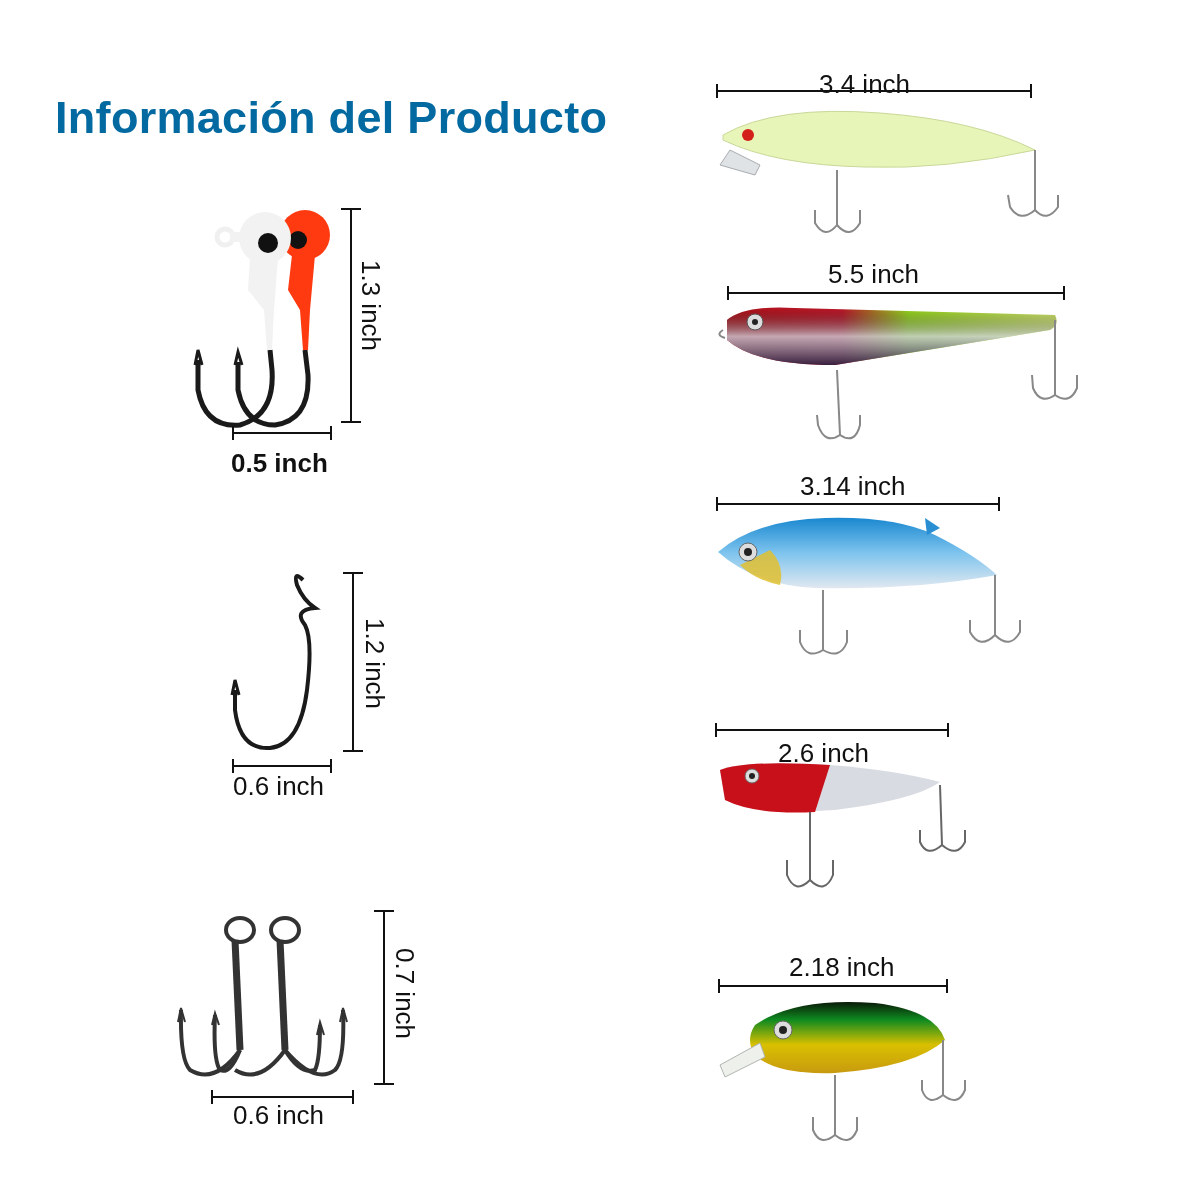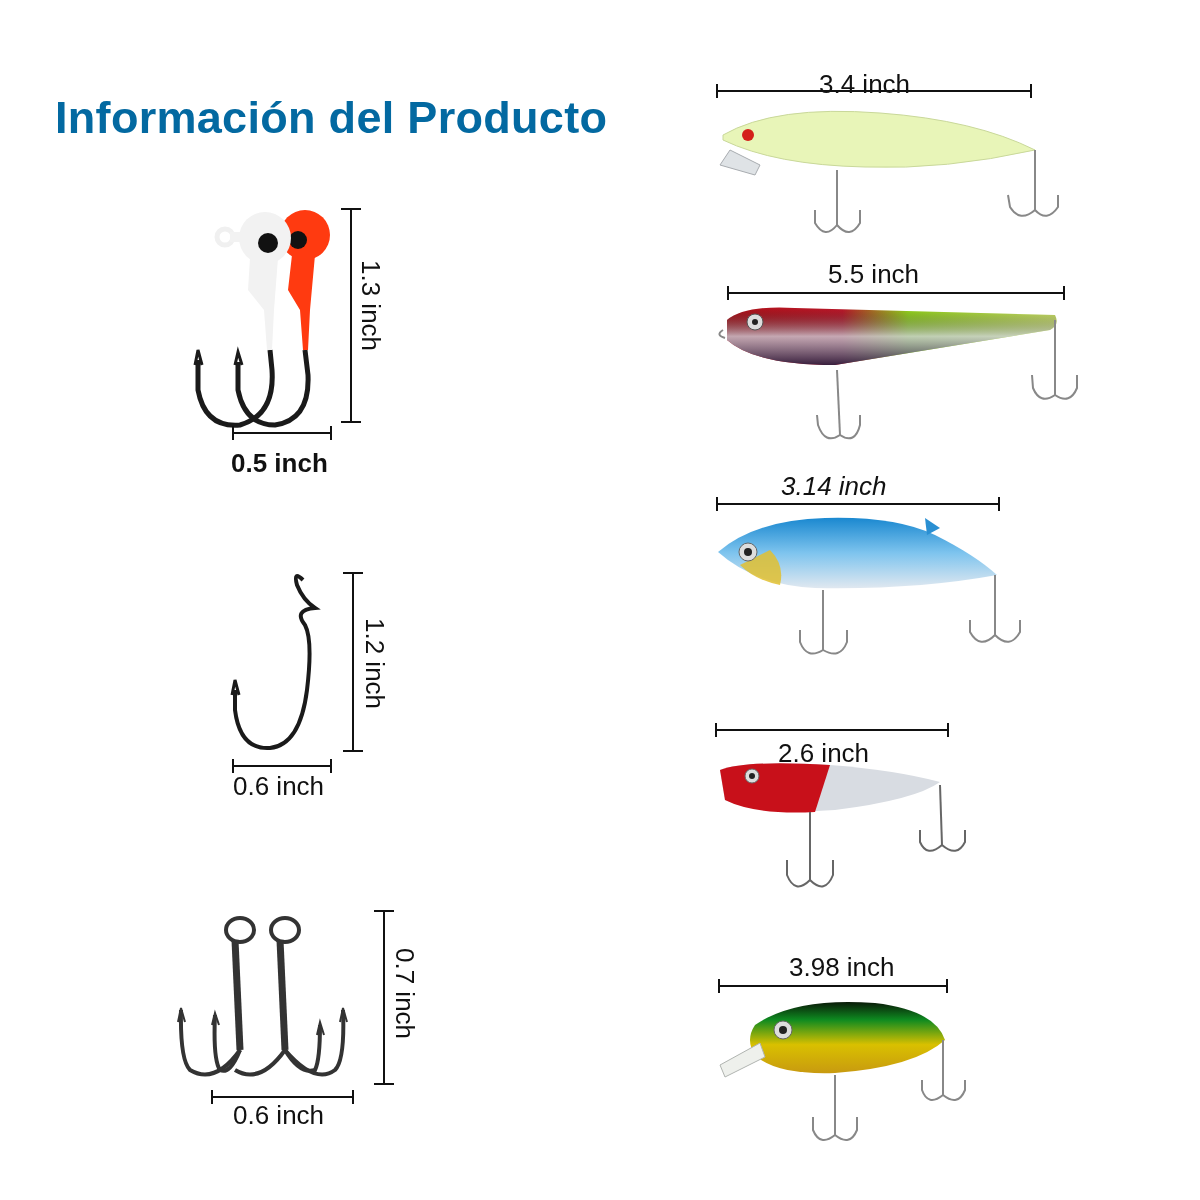--- a/index.html
+++ b/index.html
@@ -125,21 +125,21 @@
         <path d="M125 135 Q110 145 103 125 L102 115"></path>
         <path d="M125 135 Q140 145 145 125 L145 115"></path>
       <path d="M340 20 L340 95"></path>
         <path d="M340 95 Q325 105 318 88 L317 75"></path>
         <path d="M340 95 Q355 105 362 88 L362 75"></path>
     </g>
   </svg>
 </div>
 
 <div>
-  <div class="dim" style="left:781px;top:471px;font-style:italic;">3.14 inch</div>
+  <div class="dim" style="left:800px;top:471px;">3.14 inch</div>
   <div class="hline" style="left:716px;top:503px;width:284px;"></div>
   <svg style="left:715px;top:510px;" width="320" height="150">
     <defs>
       <linearGradient id="vg" x1="0" y1="0" x2="0" y2="1">
         <stop offset="0" stop-color="#1a88d0"></stop>
           <stop offset="0.5" stop-color="#7ec4ee"></stop>
           <stop offset="1" stop-color="#e0e8f0"></stop>
       </linearGradient>
     </defs>
     <path d="M3 42 Q40 10 110 8 Q180 6 220 25 Q260 45 282 65 Q200 80 100 78 Q40 75 3 42 Z" fill="url(#vg)"></path>
@@ -171,21 +171,21 @@
         <path d="M95 130 Q80 145 72 125 L72 110"></path>
         <path d="M95 130 Q110 145 118 125 L118 110"></path>
       <path d="M225 35 L227 95"></path>
         <path d="M227 95 Q212 108 205 92 L205 80"></path>
         <path d="M227 95 Q242 108 250 92 L250 80"></path>
     </g>
   </svg>
 </div>
 
 <div>
-  <div class="dim" style="left:789px;top:952px;">3.98 inch</div>
+  <div class="dim" style="left:789px;top:952px;">2.18 inch</div>
   <div class="hline" style="left:718px;top:985px;width:230px;"></div>
   <svg style="left:715px;top:995px;" width="270" height="150">
     <defs>
       <linearGradient id="cg" x1="0" y1="0" x2="0" y2="1">
         <stop offset="0" stop-color="#0a1a08"></stop>
           <stop offset="0.25" stop-color="#0e8a20"></stop>
           <stop offset="0.6" stop-color="#d9c000"></stop>
           <stop offset="1" stop-color="#c89a10"></stop>
       </linearGradient>
     </defs>

